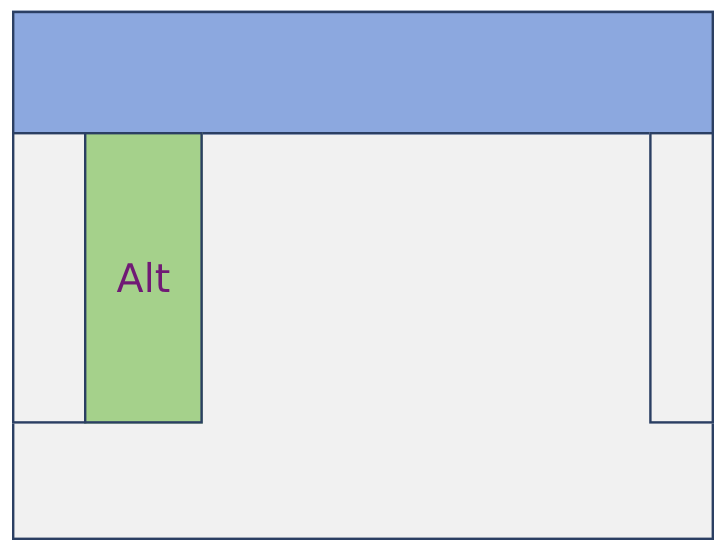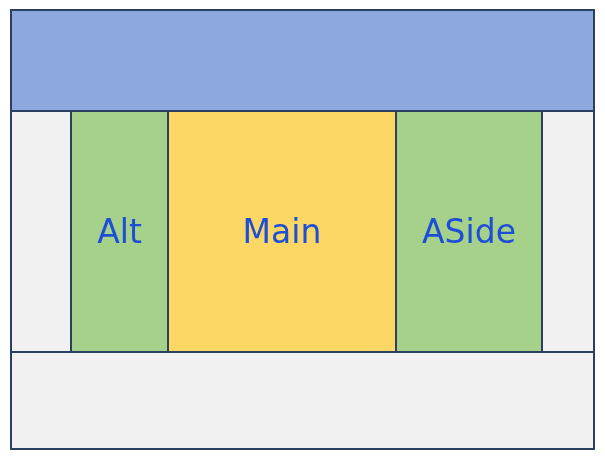--- a/index.html
+++ b/index.html
@@ -32,21 +32,21 @@
     border: 2px solid #2b3f63;
     display: flex;
     align-items: center;
     justify-content: center;
     overflow: hidden;
   }
 
   .region-label {
     font-size: 33px;
     line-height: 1;
-    color: #1d4ed8;
+    color: #701a75;
     letter-spacing: 0px;
     white-space: nowrap;
     user-select: none;
   }
 
   
   #header-region {
     left: -2px;
     top: -2px;
     width: 585px;
@@ -138,26 +138,20 @@
   </div>
 
   <div id="content-band">
 
     <div id="gutter-left"></div>
 
     <div class="region" id="alt-region">
       <span class="region-label">Alt</span>
     </div>
 
-    <div class="region" id="main-region">
-      <span class="region-label">Main</span>
-    </div>
 
-    <div class="region" id="aside-region">
-      <span class="region-label">ASide</span>
-    </div>
 
     <div id="gutter-right"></div>
 
   </div>
 
 
 </div>
 
 </body></html>

